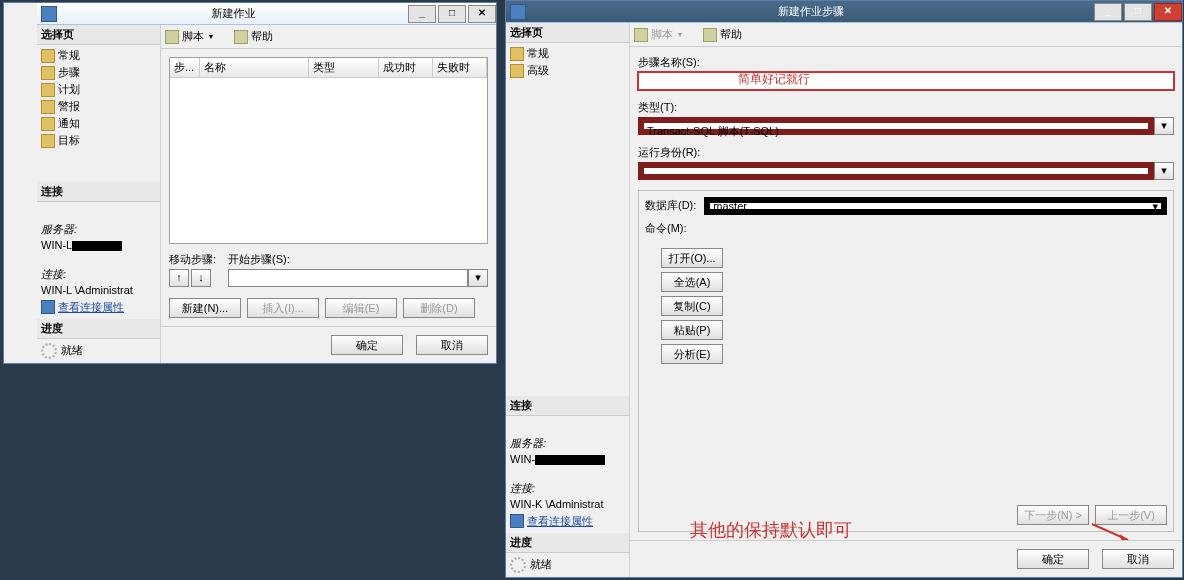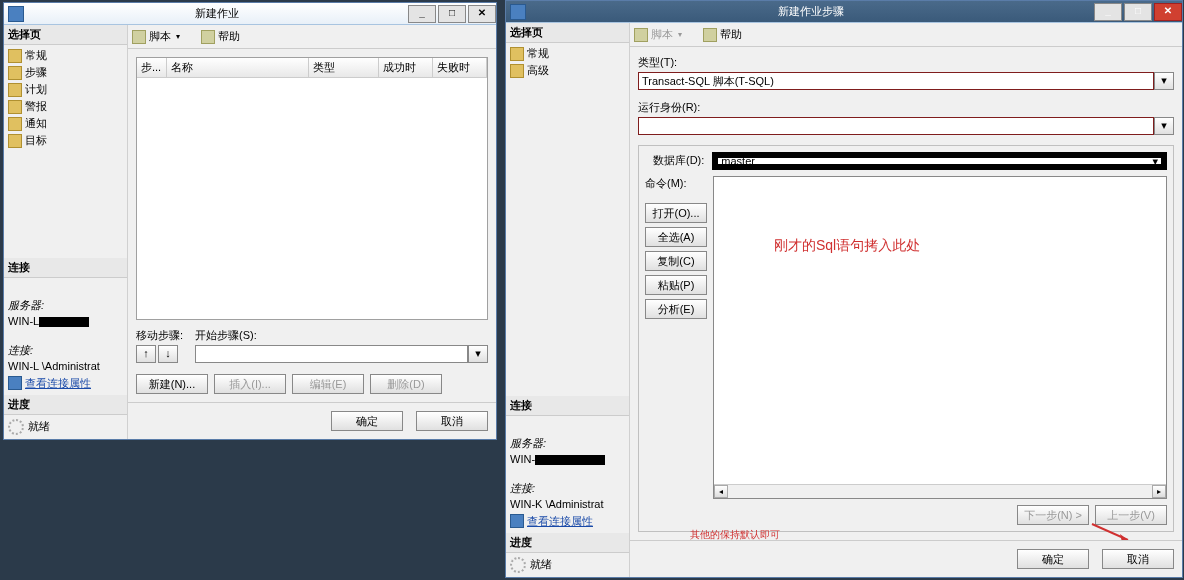--- a/index.html
+++ b/index.html
@@ -38,44 +38,44 @@
 .movesteps { display: flex; align-items: center; gap: 12px; margin-top: 4px; }
 .arrows { display: flex; gap: 2px; }
 .arrow { width: 20px; height: 18px; background: linear-gradient(#fff,#e0e0e0); border: 1px solid #888; text-align: center; line-height: 14px; }
 .inputlike { flex: 1; height: 18px; border: 1px solid #888; background: #fff; padding: 0 2px; }
 .btnrow { display: flex; gap: 6px; margin-top: 7px; }
 .btn { min-width: 72px; height: 20px; background: linear-gradient(#fff,#e0e0e0); border: 1px solid #888; text-align: center; line-height: 18px; cursor: pointer; }
 .btn.disabled { color: #999; }
 .footer { display: flex; justify-content: flex-end; gap: 13px; padding: 8px; border-top: 1px solid #ccc; }
 
 .formrow { display: flex; flex-direction: column; margin-bottom: 6px; }
-.formrow .txt { height: 18px; border: 1px solid #7f1d1d; background: #fff; padding: 1px 3px; }
+.formrow .txt { height: 18px; border: 6px solid #7f1d1d; background: #fff; padding: 1px 3px; }
 .formrow.highlight .txt { border: 1px solid #d03030; }
 .anno { color: #d03030; position: absolute; font-size: 12px; }
 .fieldset { border: 1px solid #c0c0c0; padding: 6px; flex: 1; display: flex; flex-direction: column; position: relative; }
-.dbrow { display: flex; align-items: center; gap: 8px; margin-bottom: 6px; margin-left: 8px; }
+.dbrow { display: flex; align-items: center; gap: 8px; margin-bottom: 6px; }
 .dbrow .sel { flex: 1; height: 18px; border: 6px solid #000000; background: #fff; padding: 0 3px; display: flex; align-items: center; justify-content: space-between; }
 .cmdrow { display: flex; flex: 1; gap: 6px; overflow: hidden; }
-.cmdbtns { display: flex; flex-direction: column; gap: 4px; }
+.cmdbtns { display: flex; flex-direction: column; gap: 4px; margin-left: 16px; }
 .cmdbtns .btn { min-width: 62px; }
 .editor { flex: 1; border: 1px solid #888; background: #fff; position: relative; display: flex; flex-direction: column; }
 .editor .ta { flex: 1; }
 .editor .hscroll { height: 14px; background: #f0f0f0; border-top: 1px solid #ccc; display: flex; }
 .editor .hscroll .sbtn { width: 14px; border: 1px solid #aaa; background: linear-gradient(#fff,#ddd); text-align: center; font-size: 8px; line-height: 12px; }
 .editor .hscroll .track { flex: 1; }
 .navbtns { display: flex; justify-content: flex-end; gap: 6px; margin-top: 6px; }
 .redarrow { position: absolute; }
 .redarrow svg { overflow: visible; }
 .sidespace { flex: 1; }
 .disabled-text { color: #999; }
 </style>
 </head>
 <body>
 
-<div class="window" style="left:3px; top:2px; width:494px; height:438px;">
+<div class="window" style="left:3px; top:2px; width:494px; height:362px;padding-left:33px;">
   <div class="titlebar">
     <span class="ticon"></span>
     <span class="ttext">新建作业</span>
     <div class="winbtns">
       <div class="winbtn">_</div>
       <div class="winbtn">□</div>
       <div class="winbtn">✕</div>
     </div>
   </div>
   <div class="body">
@@ -220,20 +220,25 @@
         <div class="tbtn dd disabled-text">
             <span class="ti"></span>
             <span>脚本</span>
           </div>
         <div class="tbtn">
             <span class="ti"></span>
             <span>帮助</span>
           </div>
       </div>
       <div class="content" style="position:relative">
+        <div class="formrow highlight" style="position:relative">
+          <div class="lbl">步骤名称(S):</div>
+          <input class="txt" style="outline: rgb(208, 48, 48) solid 1px;" value="">
+          <div class="anno" style="left:100px; top:16px;">简单好记就行</div>
+        </div>
         <div class="formrow">
           <div class="lbl">类型(T):</div>
           <div style="display:flex">
               <div class="txt" style="flex:1">Transact-SQL 脚本(T-SQL)</div>
               <div class="arrow">▾</div>
             </div>
         </div>
         <div class="formrow">
           <div class="lbl">运行身份(R):</div>
           <div style="display:flex">
@@ -253,36 +258,27 @@
             <div style="display:flex;flex-direction:column;gap:10px">
               <span class="lbl">命令(M):</span>
               <div class="cmdbtns">
                 <div class="btn">打开(O)...</div>
                 <div class="btn">全选(A)</div>
                 <div class="btn">复制(C)</div>
                 <div class="btn">粘贴(P)</div>
                 <div class="btn">分析(E)</div>
               </div>
             </div>
-            <div class="editor">
-              <div class="ta"></div>
-              <div class="anno" style="left:60px; top:60px; font-size:14px;">刚才的Sql语句拷入此处</div>
-              <div class="hscroll">
-                <div class="sbtn">◂</div>
-                <div class="track"></div>
-                <div class="sbtn">▸</div>
-              </div>
-            </div>
           </div>
           <div class="navbtns">
             <div class="btn disabled">下一步(N) &gt;</div>
             <div class="btn disabled">上一步(V)</div>
           </div>
         </div>
-        <div class="anno" style="left:60px; bottom:-2px; font-size:10px;">其他的保持默认即可</div>
+        <div class="anno" style="left:60px; bottom:-2px; font-size:18px;">其他的保持默认即可</div>
         <div class="redarrow" style="right:50px; bottom:-6px;">
           <svg width="40" height="20">
               <line x1="0" y1="0" x2="36" y2="16" stroke="#d03030" stroke-width="2"></line>
               <polygon points="36,16 28,10 30,18" fill="#d03030"></polygon>
             </svg>
         </div>
       </div>
       <div class="footer">
         <div class="btn">确定</div>
         <div class="btn">取消</div>

